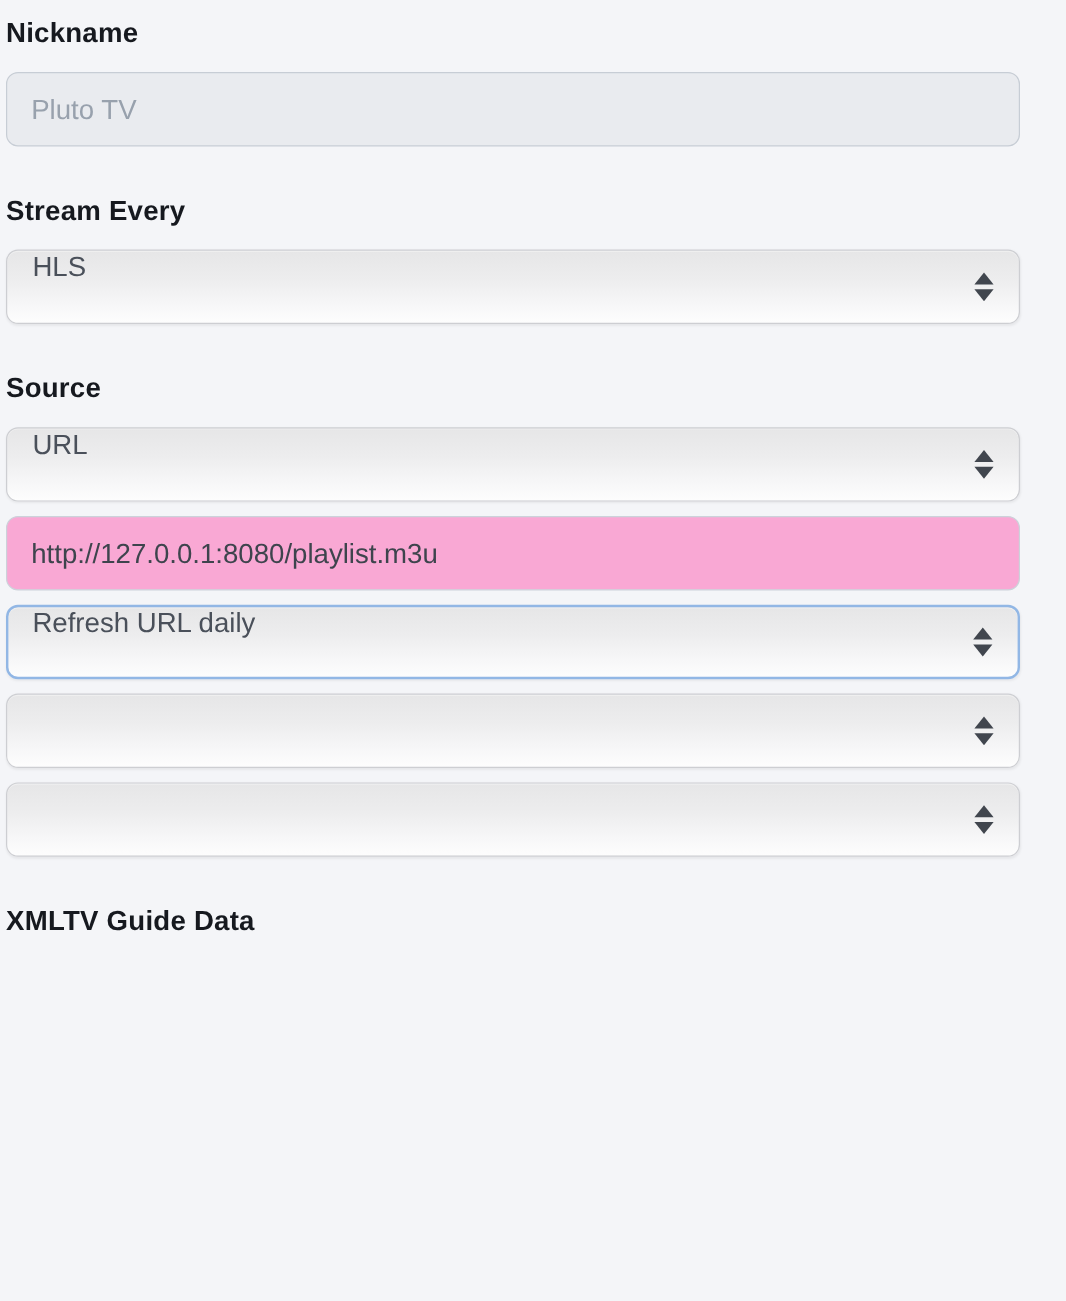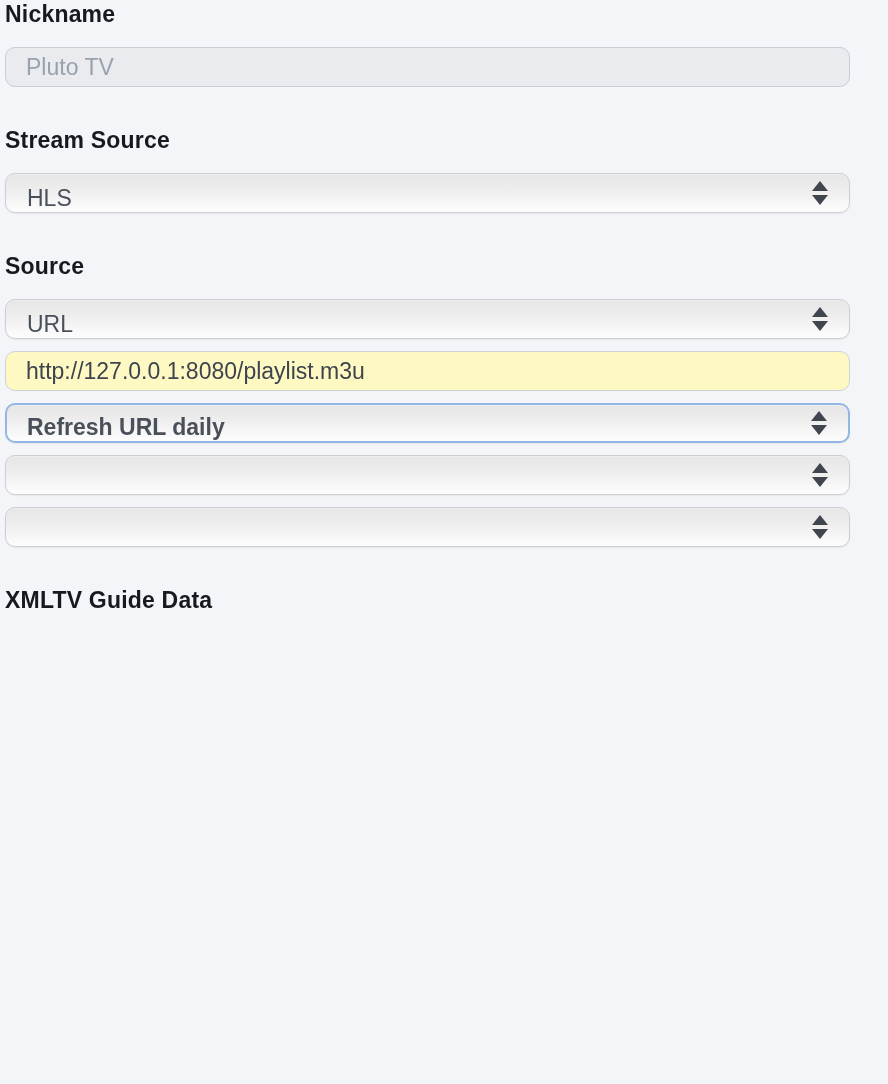--- a/index.html
+++ b/index.html
@@ -20,62 +20,61 @@
   }
   .section-heading {
     margin: 40px 0 20px 0;
     font-size: 23px;
     font-weight: 700;
     color: #16191f;
     line-height: 26px;
     letter-spacing: 0.2px;
   }
   .form .section-heading:first-child {
-    margin-top: 1px;
+    margin-top: 14px;
   }
   .field {
     box-sizing: border-box;
     width: 100%;
-    height: 40px;
+    height: 62px;
     margin-bottom: 12px;
     border-radius: 10px;
     font-size: 23px;
   }
   .select-field {
     position: relative;
     display: flex;
-    align-items: flex-end;
+    align-items: flex-start;
     border: 1px solid #cdced2;
     background: linear-gradient(180deg, #e6e6e7 0%, #ededee 40%, #f7f7f8 76%, #fdfdfd 100%);
     color: #4a505a;
     padding: 0 58px 0 21px;
     box-shadow: 0 1px 2px rgba(0,0,0,0.06), inset 0 1px 0 rgba(255,255,255,0.35);
     cursor: default;
   }
   .select-field.focused {
     border: 2px solid #92b7e5;
     padding-left: 20px;
-    font-weight: bold;
   }
   .select-value {
     white-space: nowrap;
     overflow: hidden;
     text-overflow: ellipsis;
   }
   .select-arrows {
     position: absolute;
     right: 18px;
     top: 50%;
     transform: translateY(-50%);
     display: block;
   }
   .text-field {
     display: block;
     border: 1px solid #ccd2da;
-    background: #fef9c3;
+    background: #f9a8d4;
     color: #3e444d;
     padding: 0 20px;
     font-size: 23px;
     font-family: inherit;
     outline: none;
   }
   .text-field::placeholder {
     color: #a7b0bd;
     opacity: 1;
   }
@@ -86,21 +85,21 @@
   .text-field.disabled::placeholder {
     color: #98a1ad;
   }
 </style>
 </head>
 <body>
 
 <div class="form" id="form">
     <h2 class="section-heading">Nickname</h2>
     <input type="text" class="field text-field disabled" disabled="" placeholder="Pluto TV" style="">
-    <h2 class="section-heading">Stream Source</h2>
+    <h2 class="section-heading">Stream Every</h2>
     <div class="field select-field">
       <span class="select-value">HLS</span>
       <svg class="select-arrows" width="22" height="26" viewBox="0 0 22 26">
         <path d="M11 1 L19 11 H3 Z" fill="#41464e"></path>
         <path d="M11 25 L3 15 H19 Z" fill="#41464e"></path>
       </svg>
     </div>
     <h2 class="section-heading">Source</h2>
     <div class="field select-field">
       <span class="select-value">URL</span>

